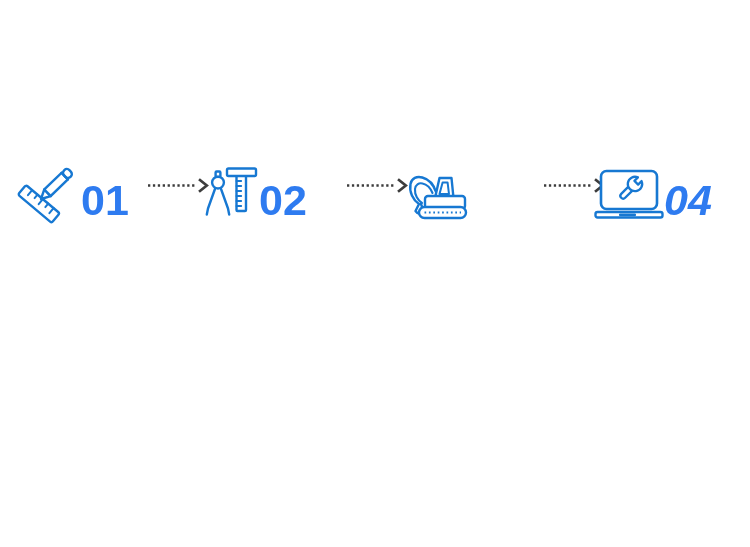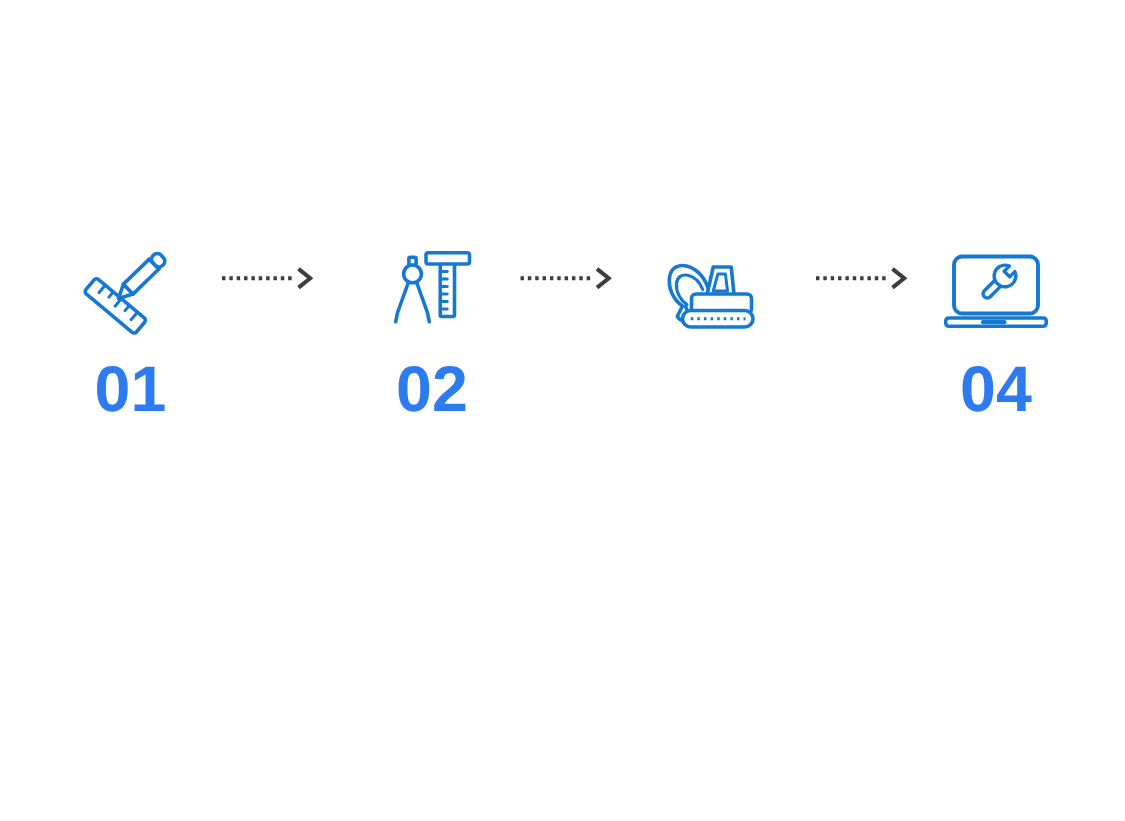--- a/index.html
+++ b/index.html
@@ -19,27 +19,27 @@
   }
   .canvas {
     position: absolute;
     inset: 0;
   }
   .step {
     position: absolute;
     top: 162px;
     width: 140px;
     display: flex;
-    flex-direction: column;
+    flex-direction: row;
     align-items: center;
   }
   .step-1 { left: 17px; }
-  .step-2 { left: 218px; }
+  .step-2 { left: 203px; }
   .step-3 { left: 405px; }
-  .step-4 { left: 594px; }
+  .step-4 { left: 594px; font-style: italic; }
   .icon-wrap {
     height: 66px;
     display: flex;
     align-items: center;
     justify-content: center;
     color: var(--icon-stroke);
   }
   .step-number {
     margin-top: 11px;
     font-size: 43px;

